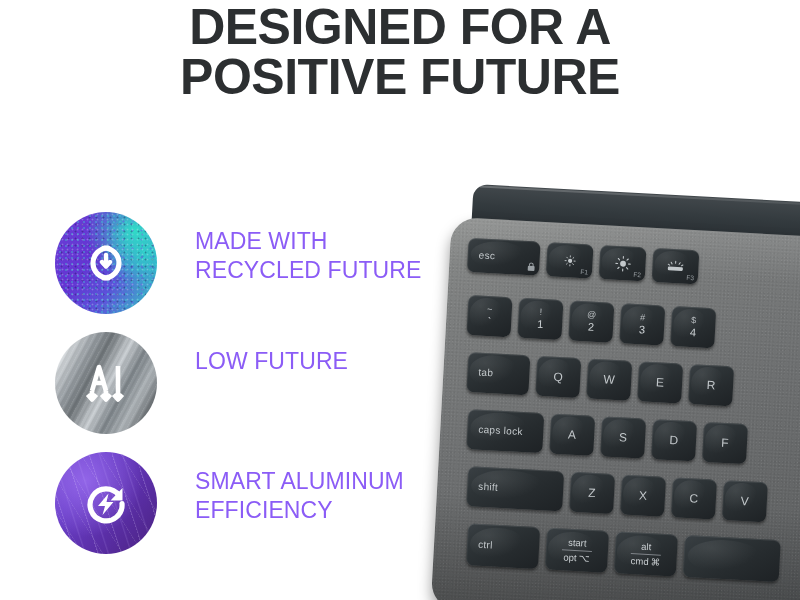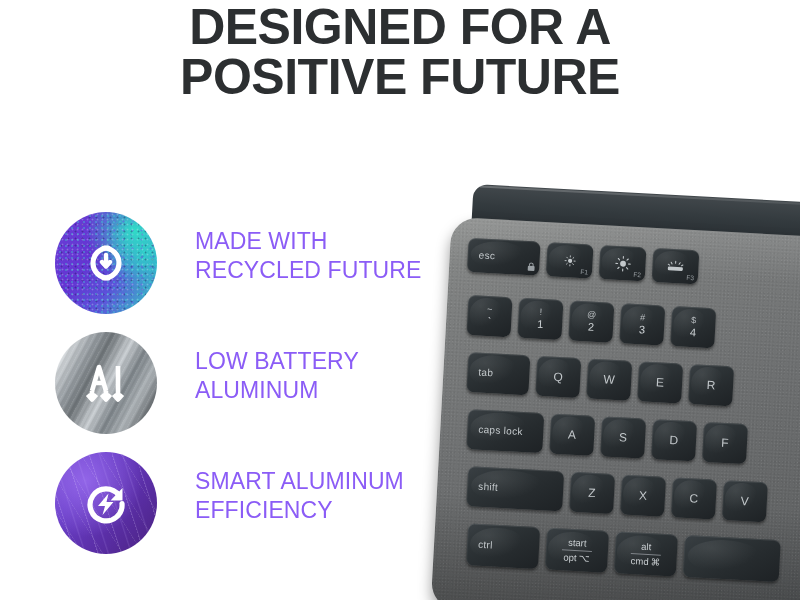--- a/index.html
+++ b/index.html
@@ -214,22 +214,21 @@
               <path d="M30 38 L30 45"></path>
               <path d="M25.6 41.5 L30 46.5 L34.4 41.5"></path>
 
               <path d="M42 13 L42 45"></path>
               <path d="M37.6 41.5 L42 46.5 L46.4 41.5"></path>
             </g>
           </svg>
         </div>
       </div>
       <div class="ftext">
-        <span>LOW BATTERY</span>
-        <span>ALUMINUM</span>
+        <span>LOW FUTURE</span>
       </div>
     </div>
 
     <div class="feature">
       <div class="badge b3">
         <div class="streaks"></div>
         <div class="streaks2"></div>
         <div class="glyph">
           <svg width="56" height="56" viewBox="0 0 56 56">
             <path d="M41 20.5 A16 16 0 1 0 44 28.5" fill="none" stroke="#ffffff" stroke-width="5.2" stroke-linecap="round"></path>

